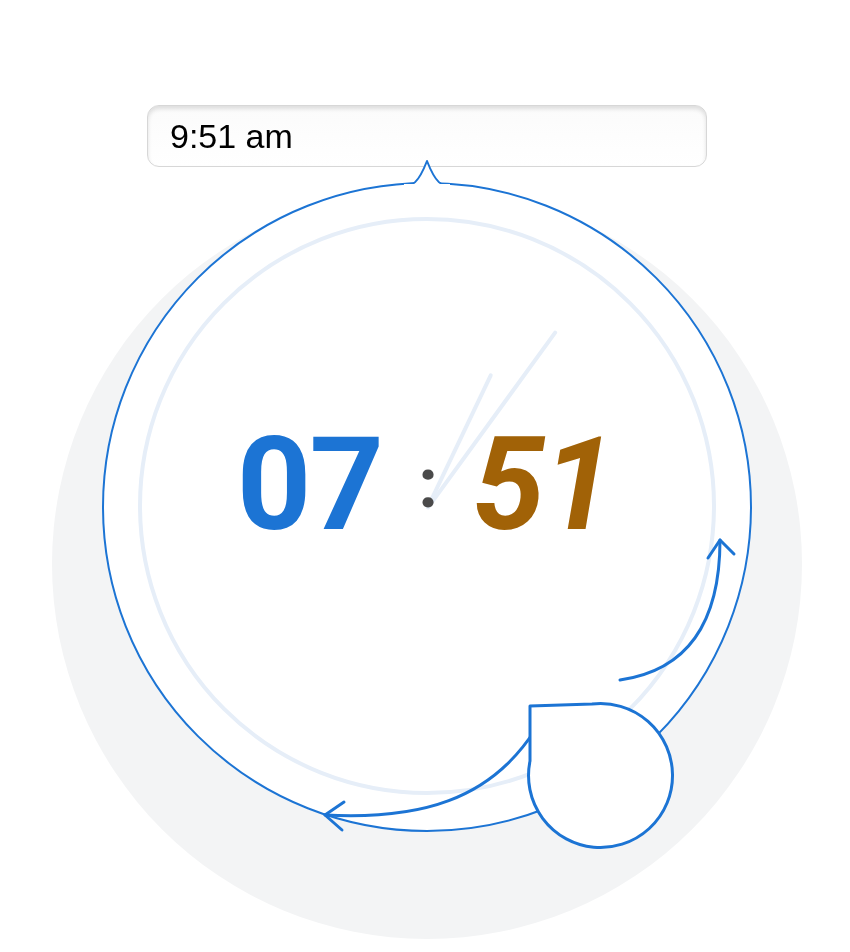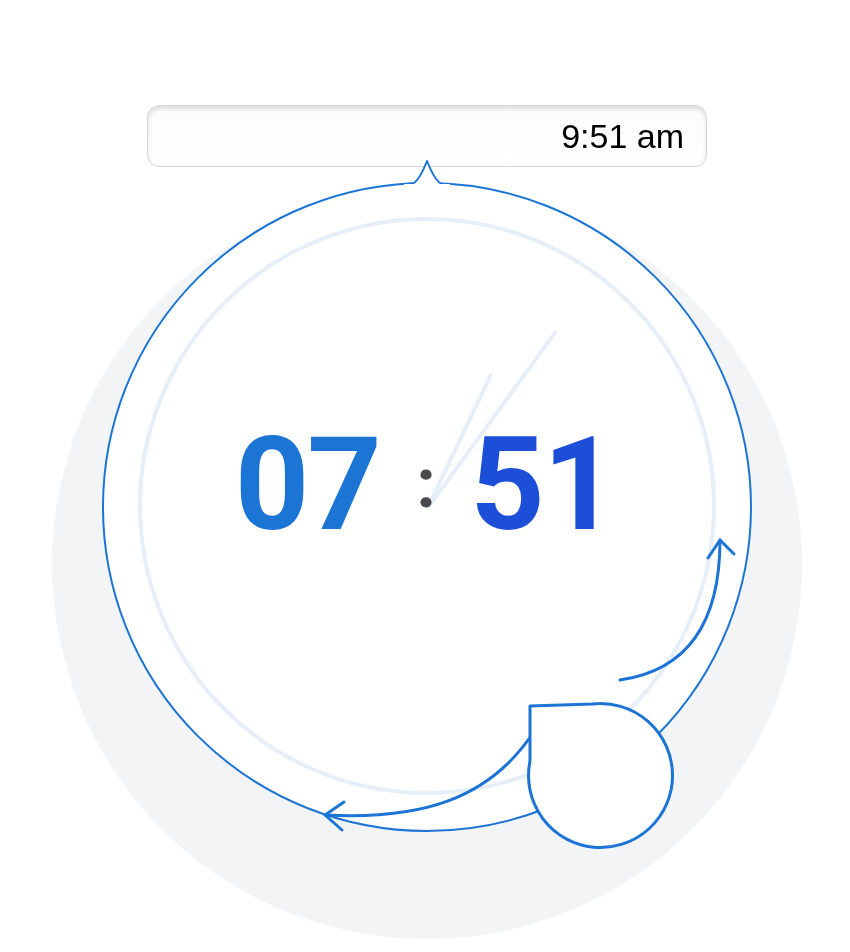--- a/index.html
+++ b/index.html
@@ -29,21 +29,20 @@
     background: linear-gradient(#fbfbfb, #ffffff);
     border: 1px solid #d7d7d7;
     box-shadow:
       inset 0 3px 4px rgba(0,0,0,0.12),
       0 1px 0 #ffffff;
     font-size: 34px;
     color: #000000;
     padding: 0 22px;
     line-height: 70px;
     outline: none;
-    text-align: right;
   }
 
   
   .pointer {
     position: absolute;
     left: 404px;
     top: 158px;
     width: 46px;
     height: 28px;
     pointer-events: none;
@@ -112,21 +111,21 @@
   }
   .readout .hh { color: #1c74d4; }
   .readout .colon {
     color: #4a4a4a;
     font-weight: 700;
     font-size: 70px;
     position: relative;
     top: -22px;
     padding: 0 6px;
   }
-  .readout .mm { color: #1d4ed8; }
+  .readout .mm { color: #a16207; font-style: italic; }
 
   
   .knob {
     position: absolute;
     left: 510px;
     top: 686px;
     width: 174px;
     height: 174px;
     z-index: 8;
   }

